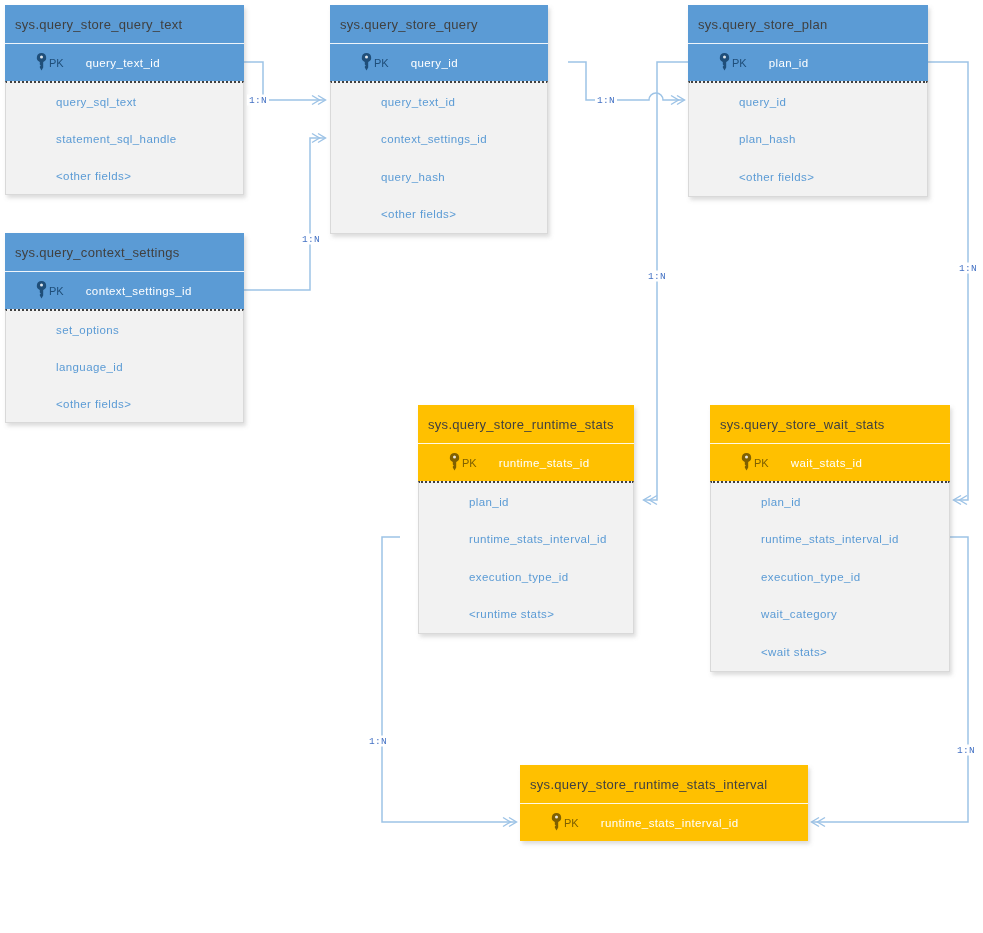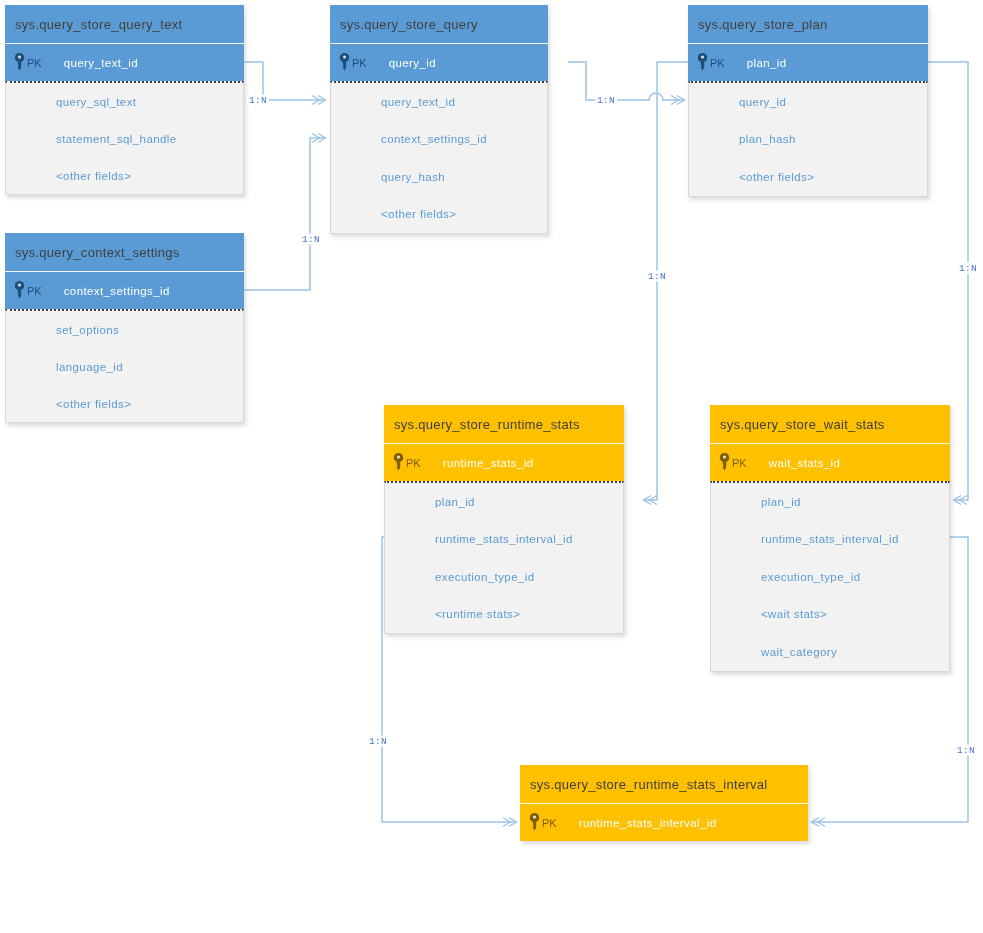--- a/index.html
+++ b/index.html
@@ -14,21 +14,21 @@
     font-size:11.5px;
   }
   .ent-header{
     height:38px;display:flex;align-items:center;
     padding:0 10px;color:#404040;font-size:13px;letter-spacing:.3px;
     white-space:nowrap;
   }
   .ent-pk{
     height:37px;display:flex;align-items:center;
     border-top:1px solid rgba(255,255,255,.9);
-    color:#ffffff;white-space:nowrap;
+    color:#ffffff;white-space:nowrap;padding-left:22px;
   }
   .blue .ent-header,.blue .ent-pk{background:#5B9BD5;}
   .amber .ent-header,.amber .ent-pk{background:#FFC000;}
   .blue .key-wrap,.blue .pk-label{color:#1F4E79;}
   .amber .key-wrap,.amber .pk-label{color:#7F6000;}
   .key-wrap{margin-left:8px;display:flex;align-items:center;}
   .pk-label{font-size:11px;margin-left:1px;font-weight:400;}
   .pk-field{margin-left:22px;letter-spacing:.4px;}
   .ent-body{
     background:#F2F2F2;
@@ -143,21 +143,21 @@
     <span class="pk-label">PK</span>
     <span class="pk-field">context_settings_id</span>
   </div>
   <div class="ent-body">
     <div class="field">set_options</div>
     <div class="field">language_id</div>
     <div class="field">&lt;other fields&gt;</div>
   </div>
 </div>
 
-<div class="entity amber" style="left:384px;top:405px;width:240px;">
+<div class="entity amber" style="left:418px;top:405px;width:216px;">
   <div class="ent-header">sys.query_store_runtime_stats</div>
   <div class="ent-pk">
     <span class="key-wrap">
         <svg width="13" height="21" viewBox="0 0 13 21">
           <path d="M6.5 1a4.6 4.6 0 0 1 1.7 8.9v5.6l-1.7 3-1.7-3v-1l1-.9-1-1V9.9A4.6 4.6 0 0 1 6.5 1z" fill="currentColor"></path>
           <circle cx="6.5" cy="4.9" r="1.5" fill="#fff" opacity=".85"></circle>
         </svg>
       </span>
     <span class="pk-label">PK</span>
     <span class="pk-field">runtime_stats_id</span>
@@ -179,22 +179,22 @@
           <circle cx="6.5" cy="4.9" r="1.5" fill="#fff" opacity=".85"></circle>
         </svg>
       </span>
     <span class="pk-label">PK</span>
     <span class="pk-field">wait_stats_id</span>
   </div>
   <div class="ent-body">
     <div class="field">plan_id</div>
     <div class="field">runtime_stats_interval_id</div>
     <div class="field">execution_type_id</div>
+    <div class="field">wait_category</div>
     <div class="field">&lt;wait stats&gt;</div>
-    <div class="field">wait_category</div>
   </div>
 </div>
 
 <div class="entity amber" style="left:520px;top:765px;width:288px;">
   <div class="ent-header">sys.query_store_runtime_stats_interval</div>
   <div class="ent-pk">
     <span class="key-wrap">
         <svg width="13" height="21" viewBox="0 0 13 21">
           <path d="M6.5 1a4.6 4.6 0 0 1 1.7 8.9v5.6l-1.7 3-1.7-3v-1l1-.9-1-1V9.9A4.6 4.6 0 0 1 6.5 1z" fill="currentColor"></path>
           <circle cx="6.5" cy="4.9" r="1.5" fill="#fff" opacity=".85"></circle>

